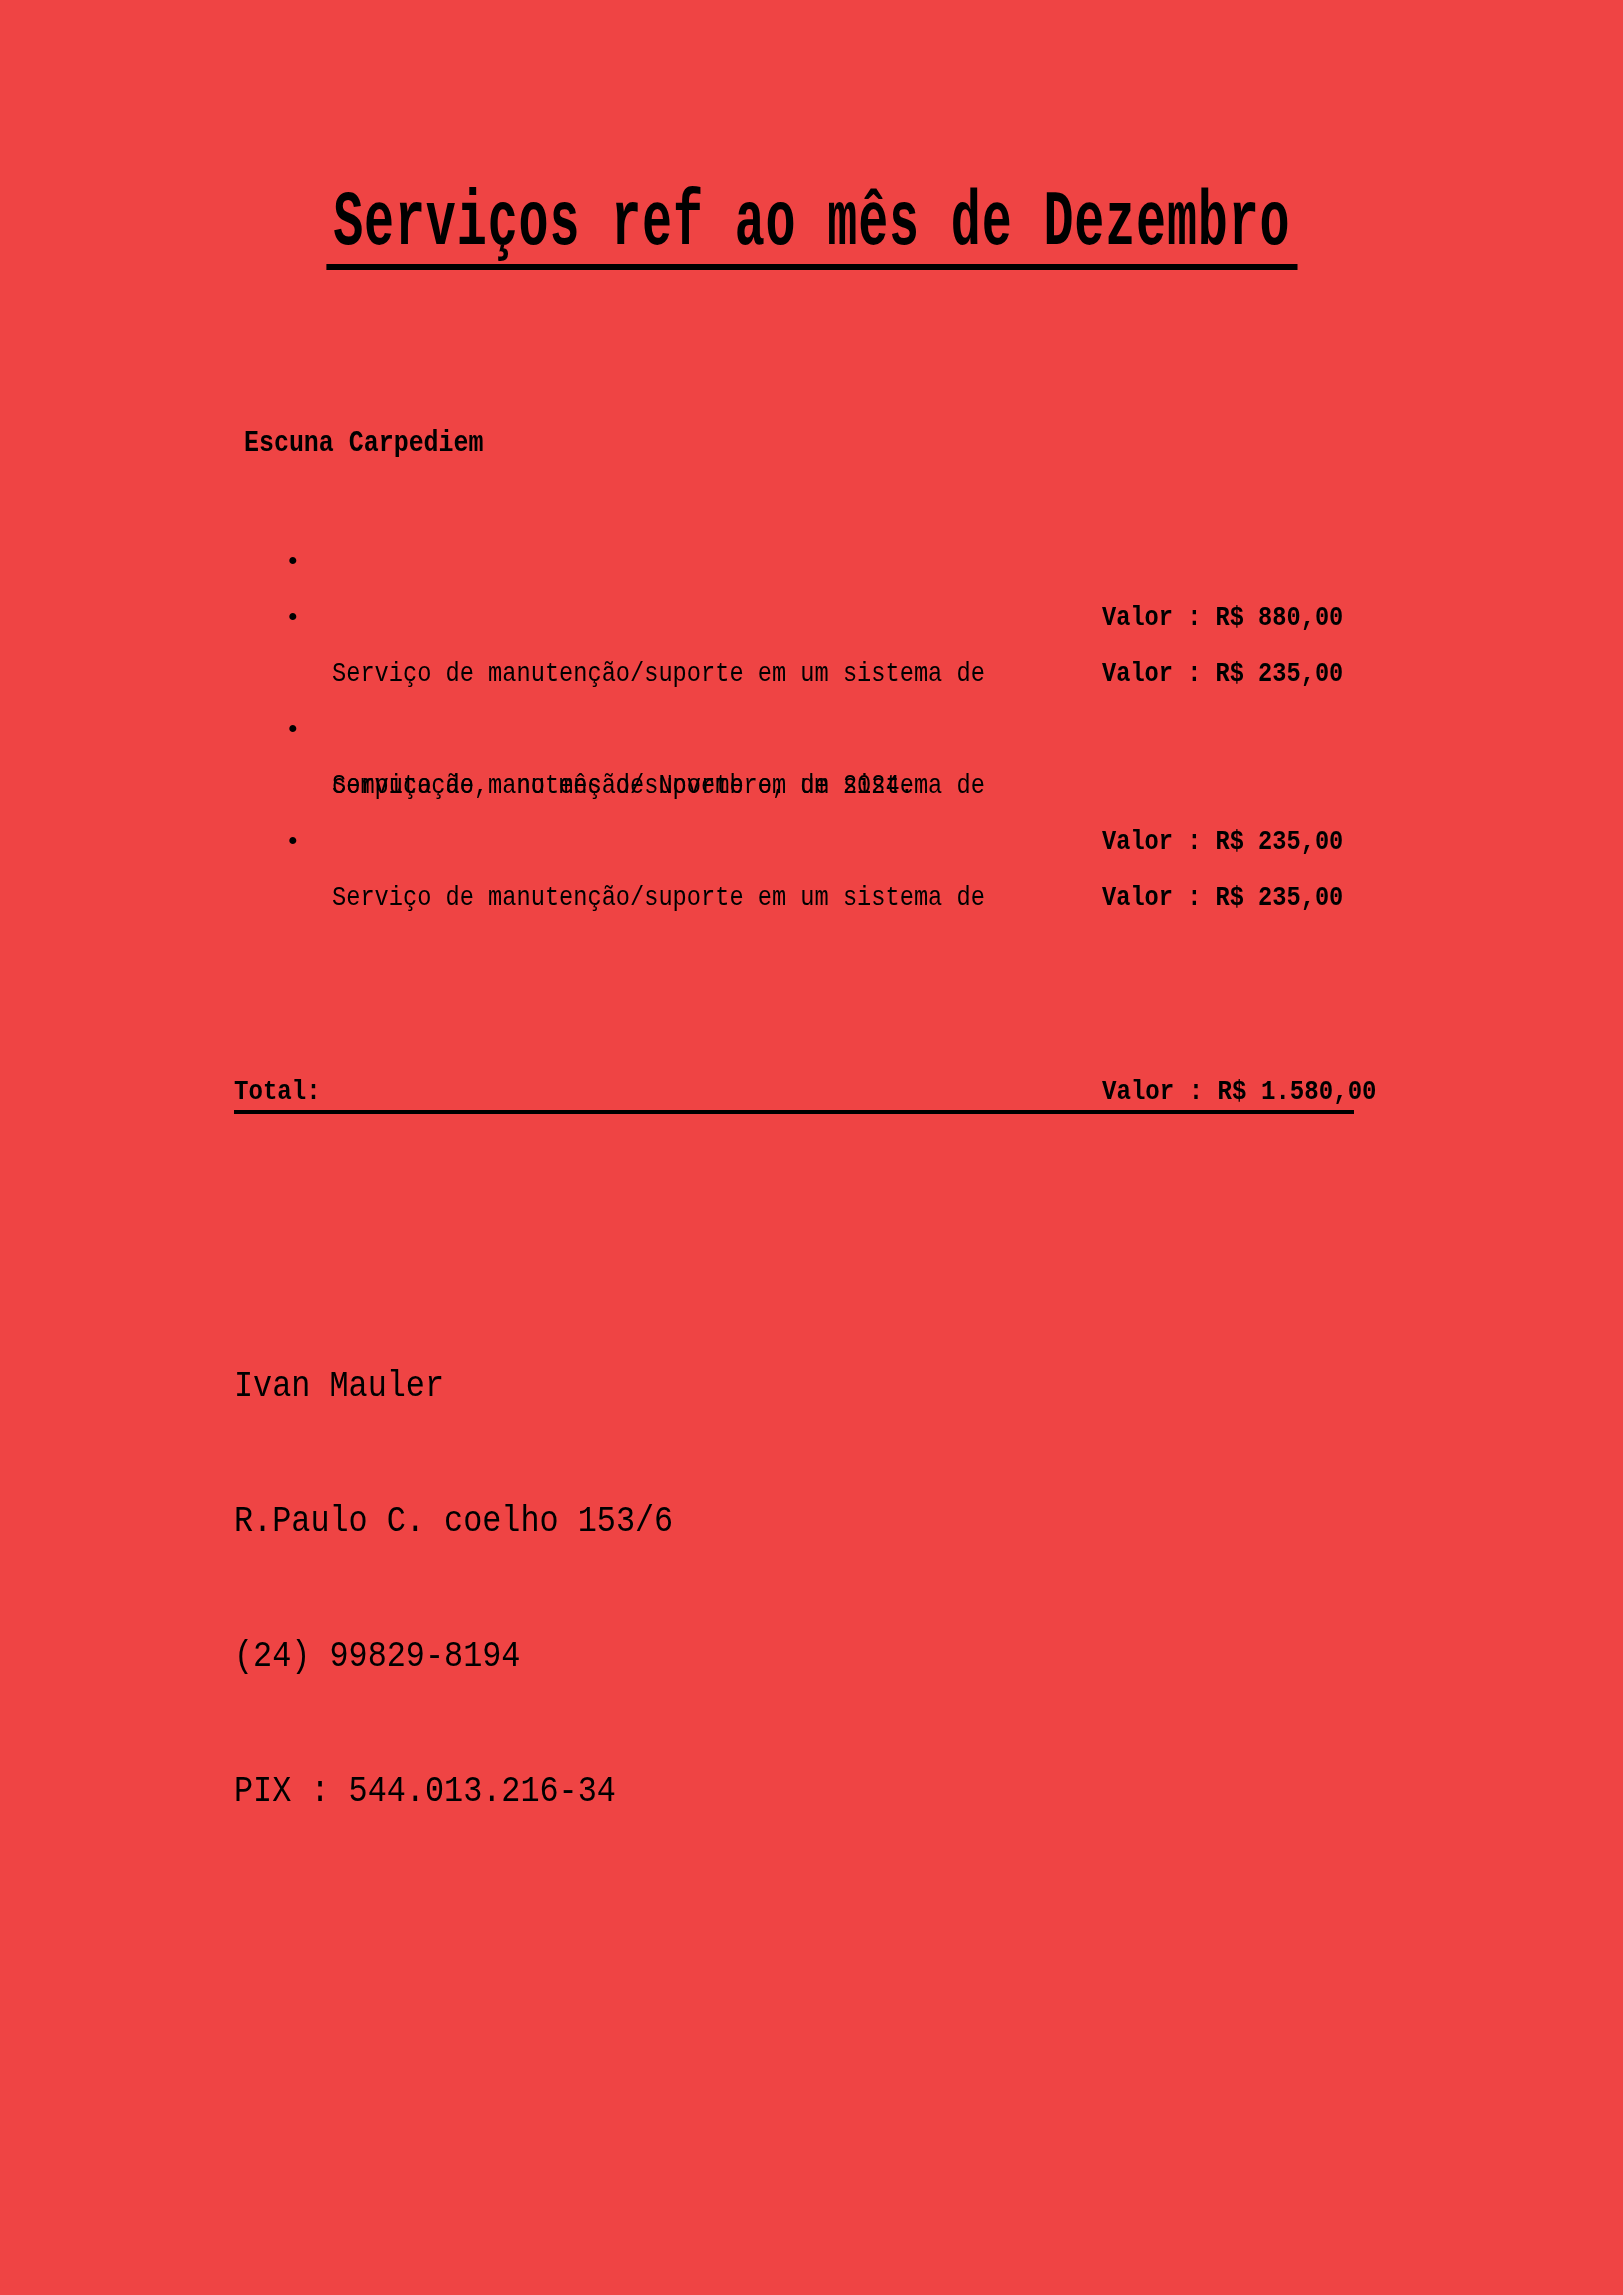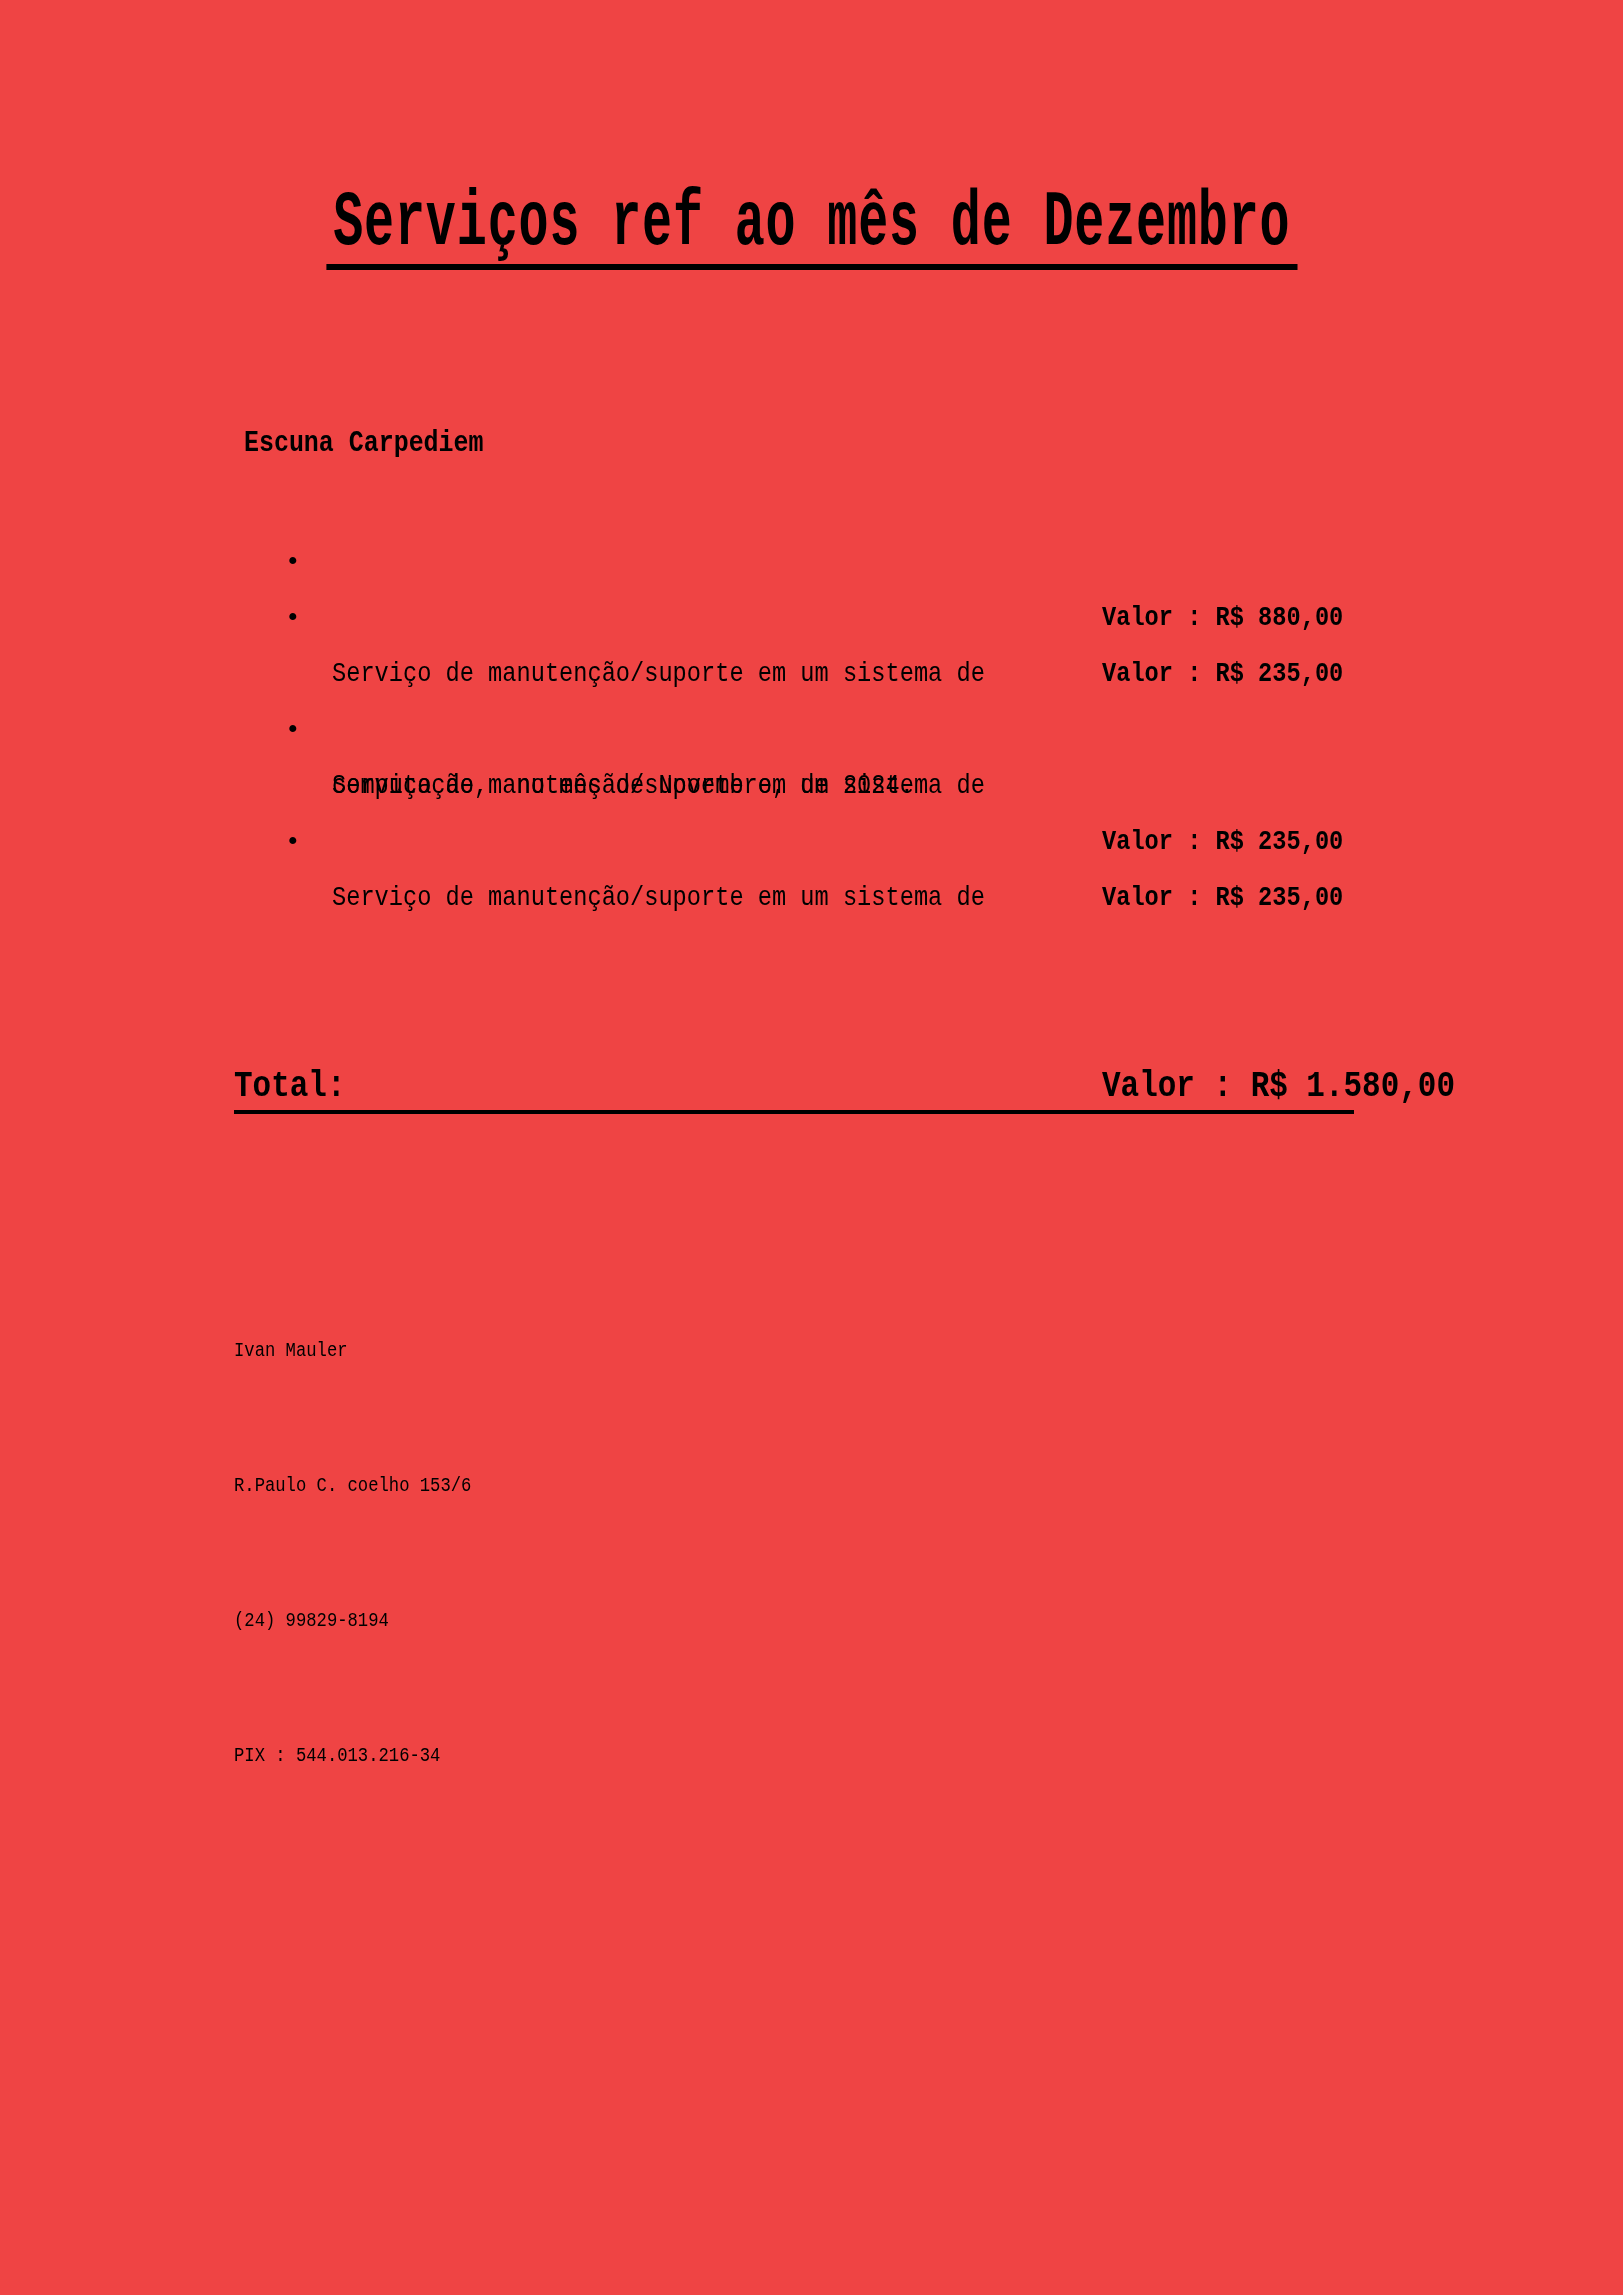--- a/index.html
+++ b/index.html
@@ -68,33 +68,33 @@
   .val { position: absolute; left: 821px; font-weight: bold; }
 
   
   .total-row {
     position: absolute;
     left: 234px;
     top: 1073px;
     width: 1120px;
     height: 37px;
     border-bottom: 4.6px solid #000;
-    font-size: 36px;
+    font-size: 28px;
     font-weight: bold;
     white-space: pre;
   }
   .total-label { position: absolute; left: 0; bottom: 2.6px; }
   .total-value { position: absolute; left: 868px; bottom: 2.6px; }
 
   
   .contact {
     position: absolute;
     left: 234px;
-    top: 1238px;
-    font-size: 20px;
+    top: 1274px;
+    font-size: 37px;
     line-height: 45px;
     white-space: pre;
   }
 
   
   .date-line {
     position: absolute;
     left: 911px;
     top: 1485px;
     font-size: 27.5px;

